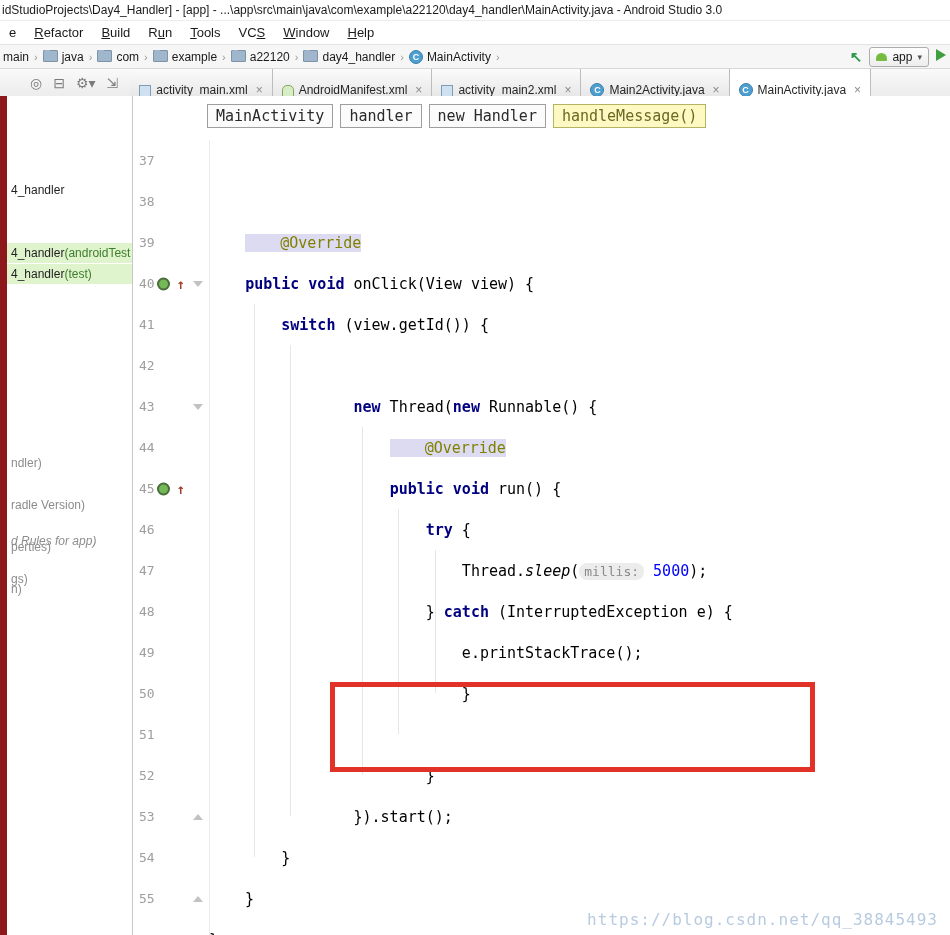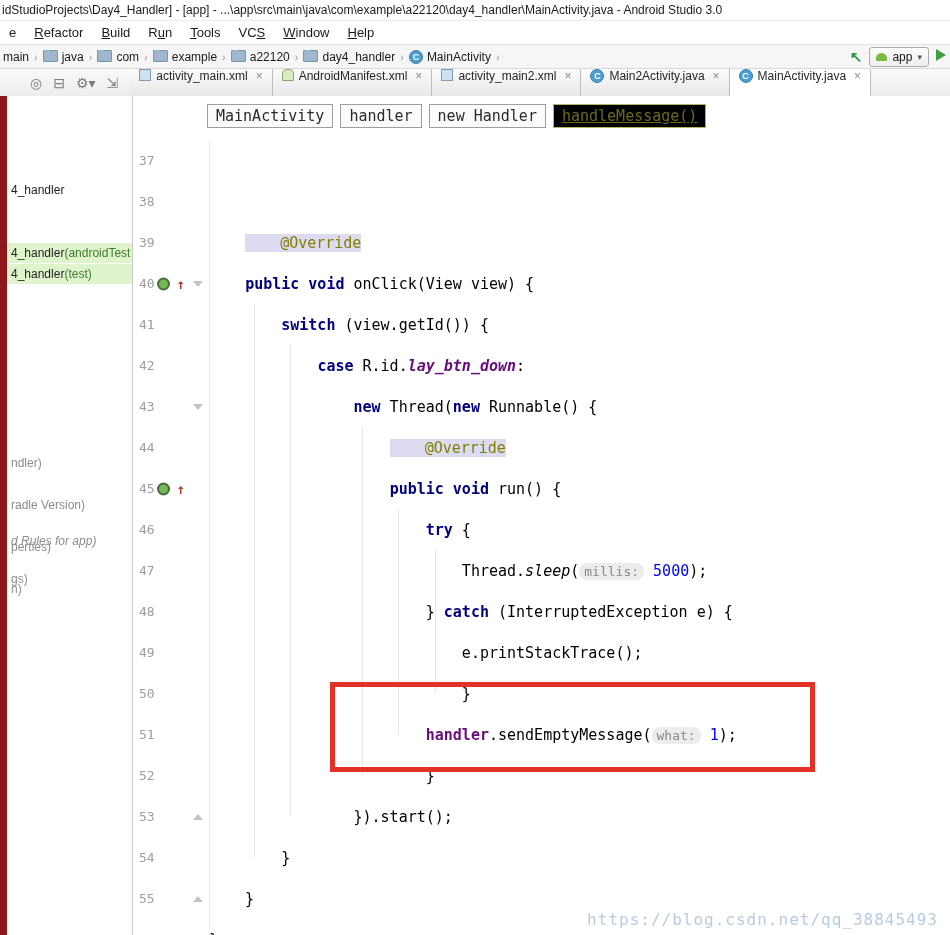--- a/index.html
+++ b/index.html
@@ -34,21 +34,21 @@
   .android-icon{width:11px;height:8px;background:#77bb41;border-radius:6px 6px 1px 1px;display:inline-block;}
   .caret{font-size:9px;color:#555;}
   .play-triangle{width:0;height:0;border-left:10px solid #3f9e3f;border-top:6px solid transparent;border-bottom:6px solid transparent;display:inline-block;}
 
   
   .tabbar{height:29px;background:linear-gradient(#f9f9f9,#ececec);border-bottom:1px solid #b9b9b9;
     display:flex;align-items:stretch;box-sizing:border-box;}
   .tab-tools{display:flex;align-items:center;gap:11px;padding:0 12px 0 30px;color:#7b7b7b;font-size:14px;}
   .tool-icon{cursor:default;}
   .tabs{display:flex;align-items:stretch;}
-  .tab{display:flex;align-items:flex-start;gap:5px;font-size:12px;padding:0 9px;border-right:1px solid #bdbdbd;
+  .tab{display:flex;align-items:flex-end;gap:5px;font-size:12px;padding:0 9px;border-right:1px solid #bdbdbd;
     background:linear-gradient(#fbfbfb,#e7e7e7);color:#262626;white-space:nowrap;}
   .tab.active{background:#ffffff;}
   .tab-close{color:#8a8a8a;font-size:12px;margin-left:3px;}
   .icon-xml{width:12px;height:12px;background:#cfe0f0;border:1px solid #7f9cba;box-sizing:border-box;display:inline-block;}
   .icon-manifest{width:12px;height:12px;background:#d9ecc8;border:1px solid #84a85e;border-radius:5px 5px 1px 1px;box-sizing:border-box;display:inline-block;}
 
   
   .main{position:absolute;top:96px;left:0;right:0;bottom:0;display:flex;}
   .stripe{width:7px;background:var(--stripe,#8c181c);}
   .project-panel{width:126px;position:relative;background:#fff;border-right:1px solid #c8c8c8;overflow:hidden;
@@ -56,21 +56,21 @@
   .tree-item{position:absolute;left:4px;height:20px;display:flex;align-items:center;white-space:nowrap;}
   .tree-item.green-row{left:0;right:0;padding-left:4px;background:var(--green-row,#dff3cd);}
   .t-plain{color:#1f1f1f;}
   .t-green{color:var(--green-text,#3e7d2c);}
   .t-gray{color:#8c8c8c;}
 
   
   .editor{flex:1;position:relative;background:#fff;overflow:hidden;font-family:"DejaVu Sans Mono",monospace;}
   .crumbs{position:absolute;top:8px;left:74px;display:flex;gap:7px;z-index:2;}
   .crumb-box{border:1px solid #9e9e9e;background:#fbfbfb;padding:2px 8px;font-size:15px;color:#2a2a2a;white-space:nowrap;}
-  .crumb-box.current{background:#000000;border-color:#b4b460;color:#6a6a1f;text-decoration:underline;}
+  .crumb-box.current{background:#fef9c3;border-color:#b4b460;color:#6a6a1f;}
   .gutter-line{position:absolute;left:76px;top:44px;bottom:0;width:1px;background:#ebebeb;z-index:0;}
   .iguide{position:absolute;width:1px;background:#e6e6e6;z-index:0;}
 
   .code-area{position:absolute;top:44px;left:0;right:0;bottom:0;overflow:hidden;z-index:1;}
   .code-row{height:41px;display:flex;align-items:center;}
   .ln{width:54px;flex:none;padding-left:6px;box-sizing:border-box;color:#9e9e9e;font-size:13px;
     display:flex;align-items:center;position:relative;height:100%;}
   .g-circle{position:absolute;right:17px;top:50%;transform:translateY(-50%);width:9px;height:9px;border-radius:50%;
     background:#74b858;border:2px solid #4a6b3a;box-sizing:content-box;}
   .g-arrow{position:absolute;right:2px;top:50%;transform:translateY(-50%);color:#a2402c;font-weight:bold;font-size:14px;}
@@ -262,21 +262,20 @@
           <span class="code-text"><span>    </span><span class="kw">public void</span><span> onClick(View view) {</span></span>
         </div>
         <div class="code-row">
           <span class="ln">41</span>
           <span class="fold"></span>
           <span class="code-text"><span>        </span><span class="kw">switch</span><span> (view.getId()) {</span></span>
         </div>
         <div class="code-row">
           <span class="ln">42</span>
           <span class="fold"></span>
-          <span class="code-text"><span>            </span><span class="kw">case</span><span> R.id.</span><span class="staticfield">lay_btn_down</span><span>:</span></span>
         </div>
         <div class="code-row">
           <span class="ln">43</span>
           <span class="fold fold-down"></span>
           <span class="code-text"><span>                </span><span class="kw">new</span><span> Thread(</span><span class="kw">new</span><span> Runnable() {</span></span>
         </div>
         <div class="code-row">
           <span class="ln">44</span>
           <span class="fold"></span>
           <span class="code-text"><span>                    </span><span class="ann hl">@Override</span></span>
@@ -307,21 +306,20 @@
           <span class="code-text"><span>                            e.printStackTrace();</span></span>
         </div>
         <div class="code-row">
           <span class="ln">50</span>
           <span class="fold"></span>
           <span class="code-text"><span>                            }</span></span>
         </div>
         <div class="code-row">
           <span class="ln">51</span>
           <span class="fold"></span>
-          <span class="code-text"><span>                        </span><span class="field">handler</span><span>.sendEmptyMessage(</span><span class="hint">what:</span><span> </span><span class="num">1</span><span>);</span></span>
         </div>
         <div class="code-row">
           <span class="ln">52</span>
           <span class="fold"></span>
           <span class="code-text"><span>                        }</span></span>
         </div>
         <div class="code-row">
           <span class="ln">53</span>
           <span class="fold fold-up"></span>
           <span class="code-text"><span>                }).start();</span></span>

